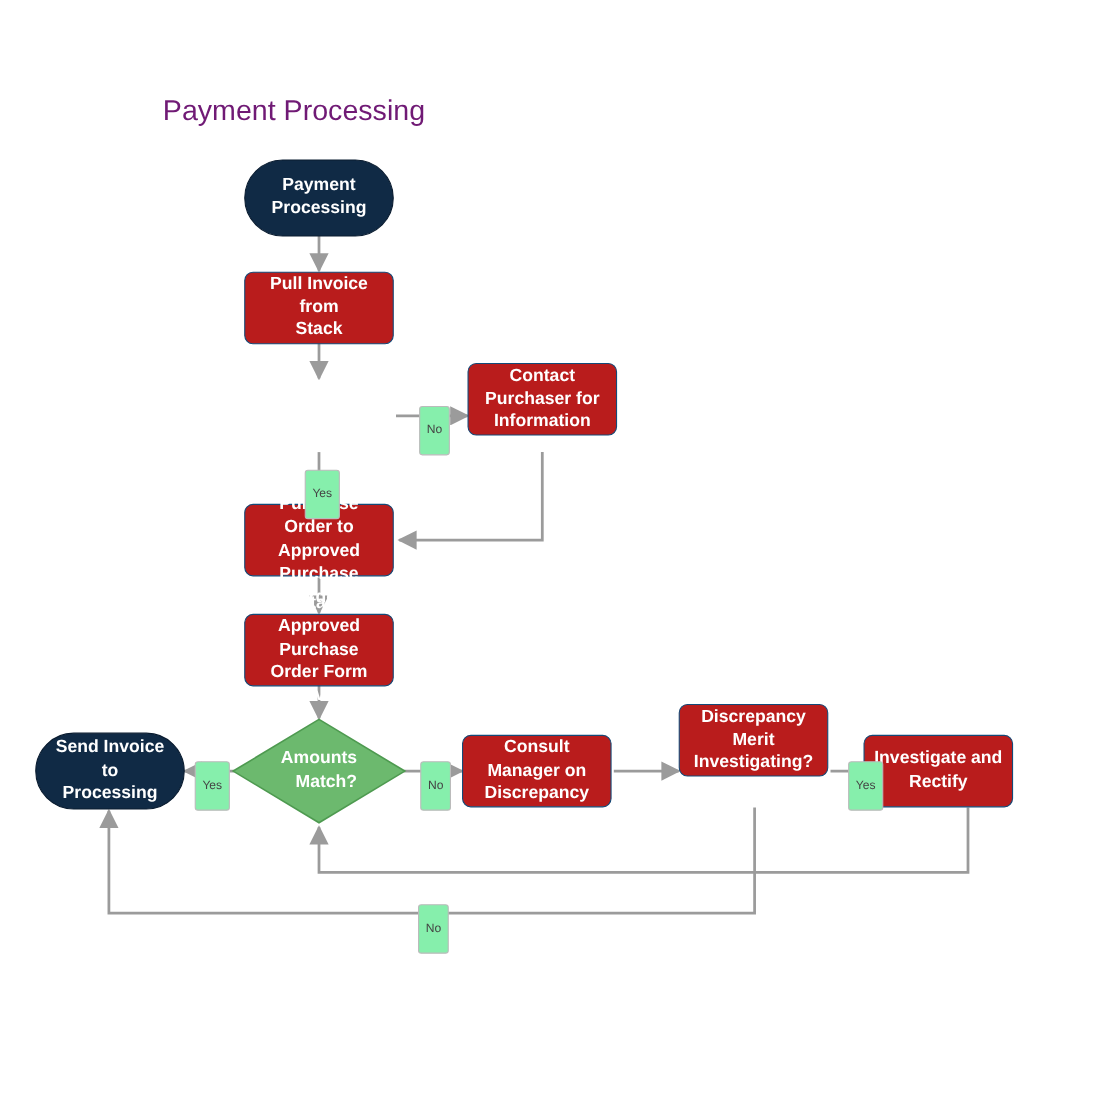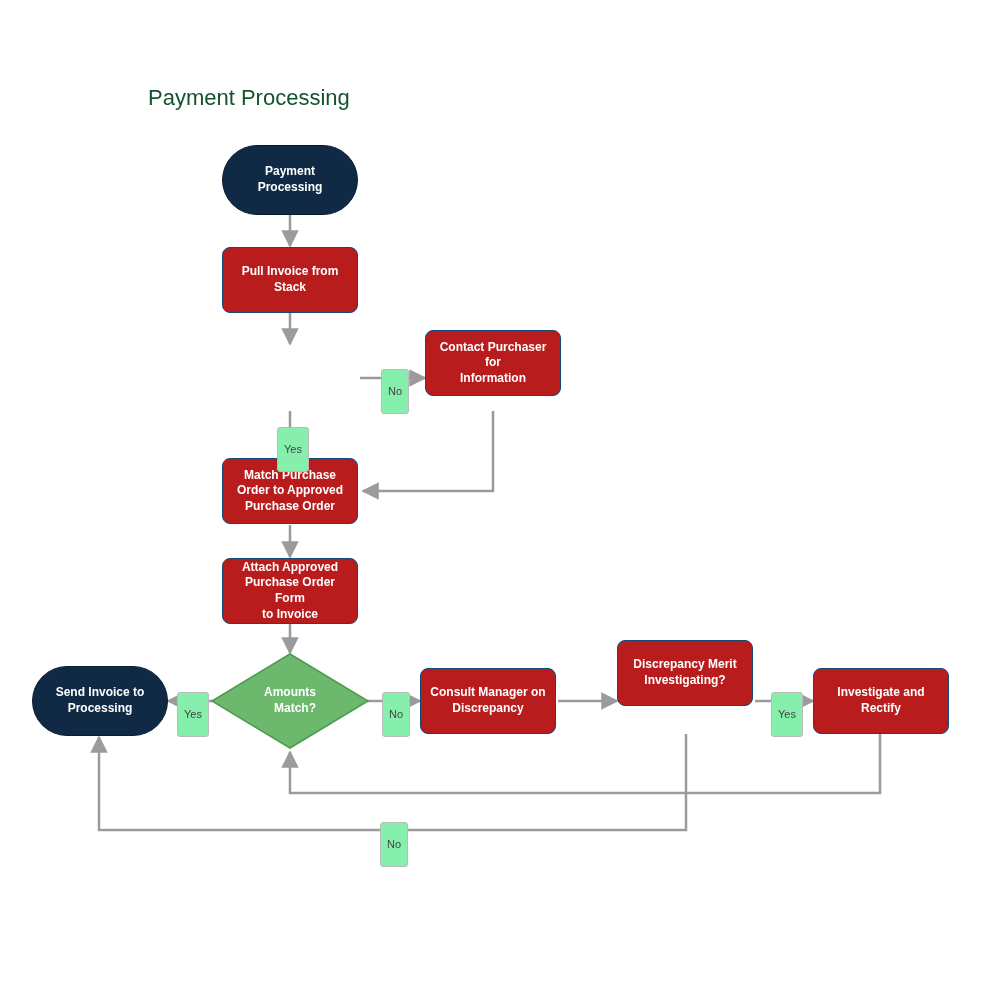--- a/index.html
+++ b/index.html
@@ -10,33 +10,33 @@
     background: #fff;
     font-family: Arial, Helvetica, sans-serif;
   }
   .canvas {
     position: relative;
     width: 1000px;
     height: 1000px;
   }
   .title {
     position: absolute;
-    font-size: 22px;
+    font-size: 26px;
     font-weight: 400;
-    color: #14532d;
+    color: #701a75;
   }
   .node {
     position: absolute;
     display: flex;
     align-items: center;
     justify-content: center;
     text-align: center;
     color: #fff;
     font-weight: 600;
-    font-size: 12px;
+    font-size: 16px;
     line-height: 1.3;
     box-sizing: border-box;
     padding: 6px 8px;
   }
   .terminator {
     background: #102a45;
     border: 1px solid #0a1c30;
     border-radius: 36px;
   }
   .process {
@@ -155,21 +155,21 @@
   </div>
 
   <div class="node process" style="left:420px; top:668px; width:136px; height:66px;">
     <span>Consult Manager on<br>Discrepancy</span>
   </div>
 
   <div class="node process" style="left:617px; top:640px; width:136px; height:66px;">
     <span>Discrepancy Merit<br>Investigating?</span>
   </div>
 
-  <div class="node process" style="left:813px; top:668px; width:136px; height:66px;">
+  <div class="node process" style="left:785px; top:668px; width:136px; height:66px;">
     <span>Investigate and Rectify</span>
   </div>
 
   <div class="edge-label" style="left:381px; top:369px;">
     <span>No</span>
   </div>
   <div class="edge-label" style="left:277px; top:427px;">
     <span>Yes</span>
   </div>
   <div class="edge-label" style="left:177px; top:692px;">

